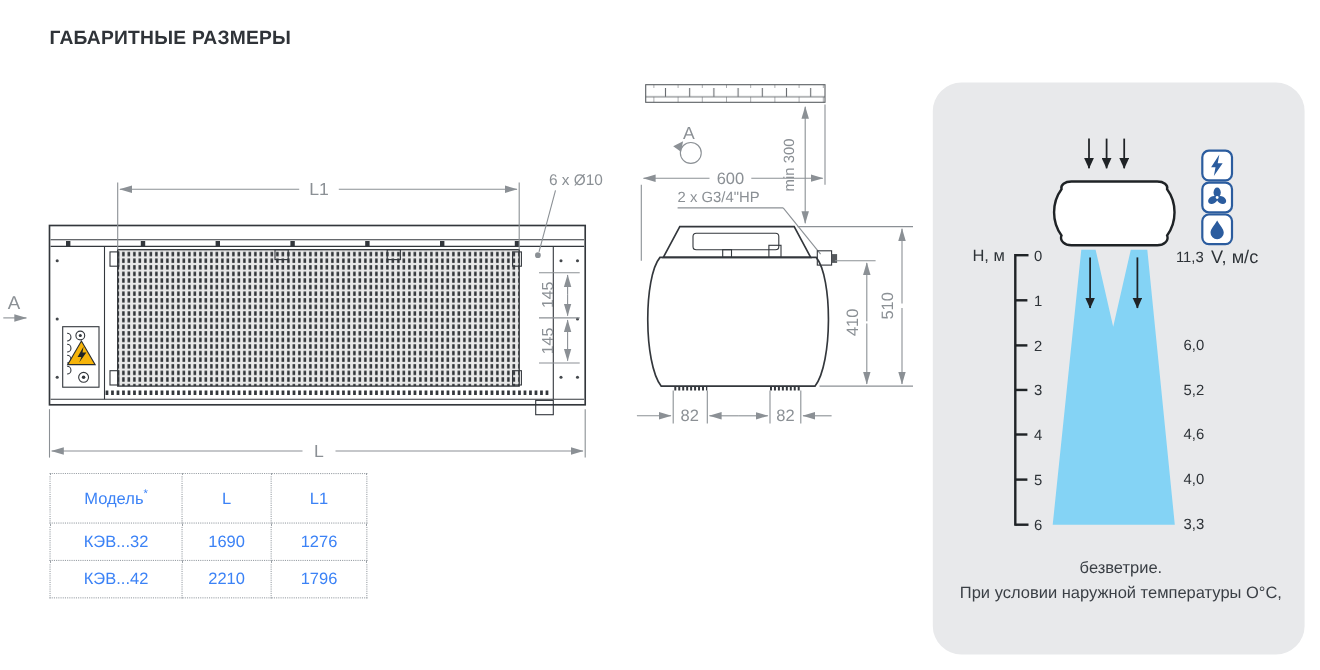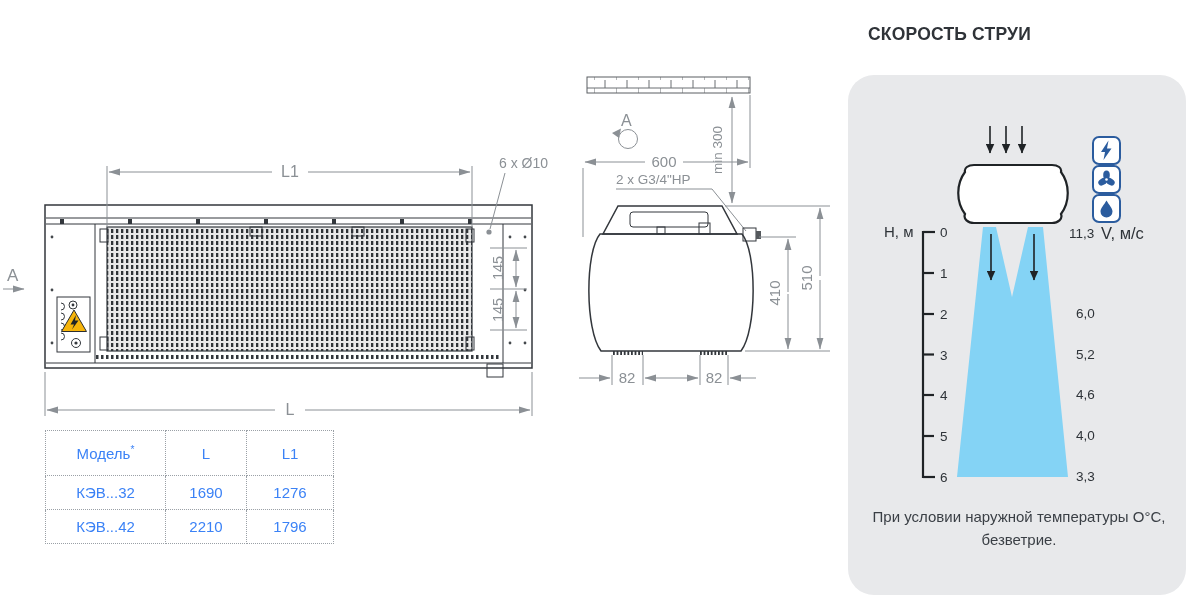--- a/index.html
+++ b/index.html
@@ -22,21 +22,21 @@
   sup{font-size:.68em;}
   .footnote{position:absolute;left:43px;top:544px;font-size:13.5px;color:#3a3f45;}
   .caption{position:absolute;left:858px;top:505px;width:322px;text-align:center;
            font-size:15px;line-height:1.55;color:#3a3f45;}
 </style>
 </head>
 <body>
 
 <div class="page">
 
-  <div class="h h-right">СКОРОСТЬ СТРУИ</div>
+  <div class="h h-left">ГАБАРИТНЫЕ РАЗМЕРЫ</div>
 
   <div class="panel"></div>
 
   <svg class="draw" width="1200" height="609" viewBox="0 0 1200 609">
     <defs>
       <marker id="mg" markerWidth="12" markerHeight="8" refX="11" refY="4" orient="auto" markerUnits="userSpaceOnUse">
         <path d="M0,0.6 L11.5,4 L0,7.4 Z" fill="#8b9095"></path>
       </marker>
       <marker id="mb" markerWidth="11" markerHeight="9" refX="9.5" refY="4.5" orient="auto" markerUnits="userSpaceOnUse">
         <path d="M0,0 L10,4.5 L0,9 Z" fill="#1f2326"></path>
@@ -249,17 +249,17 @@
     </tr>
     <tr class="dr">
       <td>КЭВ...42</td>
       <td>2210</td>
       <td>1796</td>
     </tr>
   </tbody>
     </table>
 
   <div class="caption">
+    <div>безветрие.</div>
     <div>При условии наружной температуры О°С,</div>
-    <div>безветрие.</div>
   </div>
 
 </div>
 
 </body></html>

